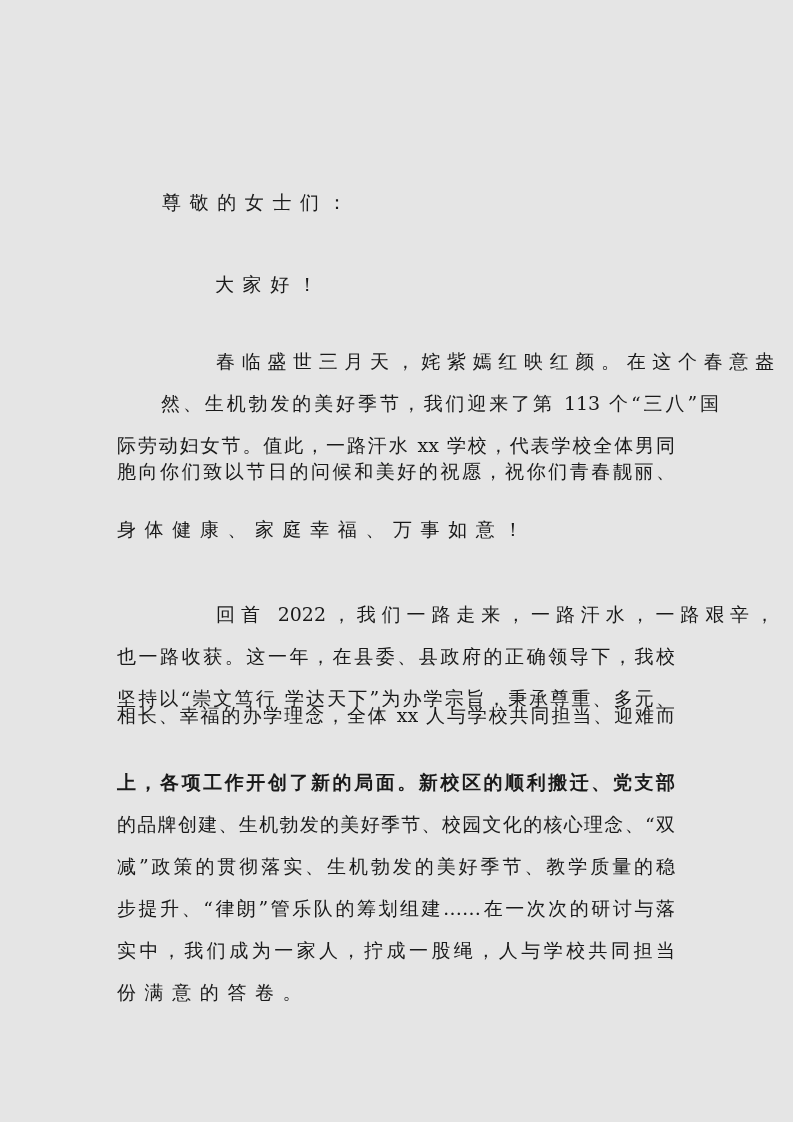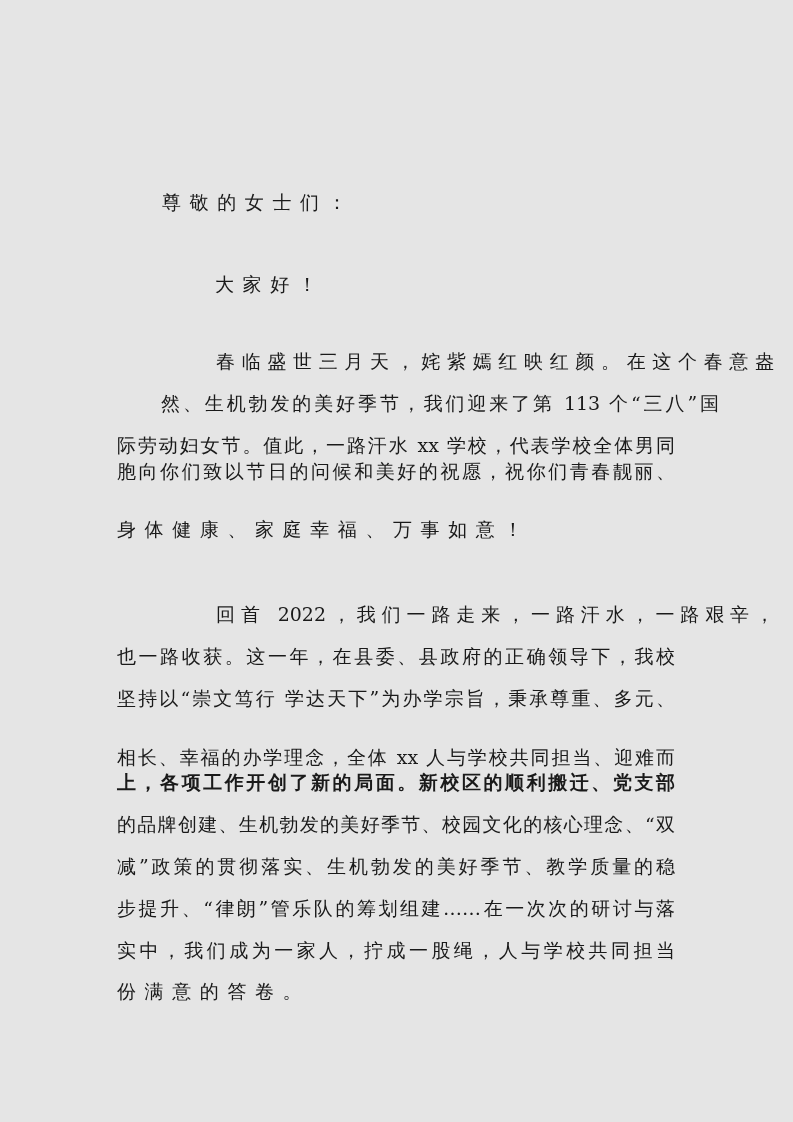--- a/index.html
+++ b/index.html
@@ -56,22 +56,22 @@
     <div class="line justify" style="top:388px;margin-left:44px;">然、生机勃发的美好季节，我们迎来了第 113 个“三八”国</div>
     <div class="line justify" style="top:430px;">际劳动妇女节。值此，一路汗水 xx 学校，代表学校全体男同</div>
     <div class="line justify" style="top:448px;margin-top:8px;">胞向你们致以节日的问候和美好的祝愿，祝你们青春靓丽、</div>
     <div class="line" style="top:514px;">身体健康、家庭幸福、万事如意！</div>
   </div>
 
   <div>
     <div class="line justify indent" style="top:599px;">回首 2022，我们一路走来，一路汗水，一路艰辛，</div>
     <div class="line justify" style="top:641px;">也一路收获。这一年，在县委、县政府的正确领导下，我校</div>
     <div class="line justify" style="top:683px;">坚持以“崇文笃行 学达天下”为办学宗旨，秉承尊重、多元、</div>
-    <div class="line justify" style="top:742px;">相长、幸福的办学理念，全体 xx 人与学校共同担当、迎难而</div>
+    <div class="line justify" style="top:700px;">相长、幸福的办学理念，全体 xx 人与学校共同担当、迎难而</div>
     <div class="line justify" style="top:767px;font-weight:bold;">上，各项工作开创了新的局面。新校区的顺利搬迁、党支部</div>
     <div class="line justify" style="top:809px;">的品牌创建、生机勃发的美好季节、校园文化的核心理念、“双</div>
     <div class="line justify" style="top:851px;">减”政策的贯彻落实、生机勃发的美好季节、教学质量的稳</div>
     <div class="line justify" style="top:893px;">步提升、“律朗”管乐队的筹划组建……在一次次的研讨与落</div>
     <div class="line justify" style="top:935px;">实中，我们成为一家人，拧成一股绳，人与学校共同担当</div>
-    <div class="line" style="top:977px;font-family:Liberation Serif, serif;">份满意的答卷。</div>
+    <div class="line" style="top:977px;">份满意的答卷。</div>
   </div>
 
 </div>
 
 </body></html>

